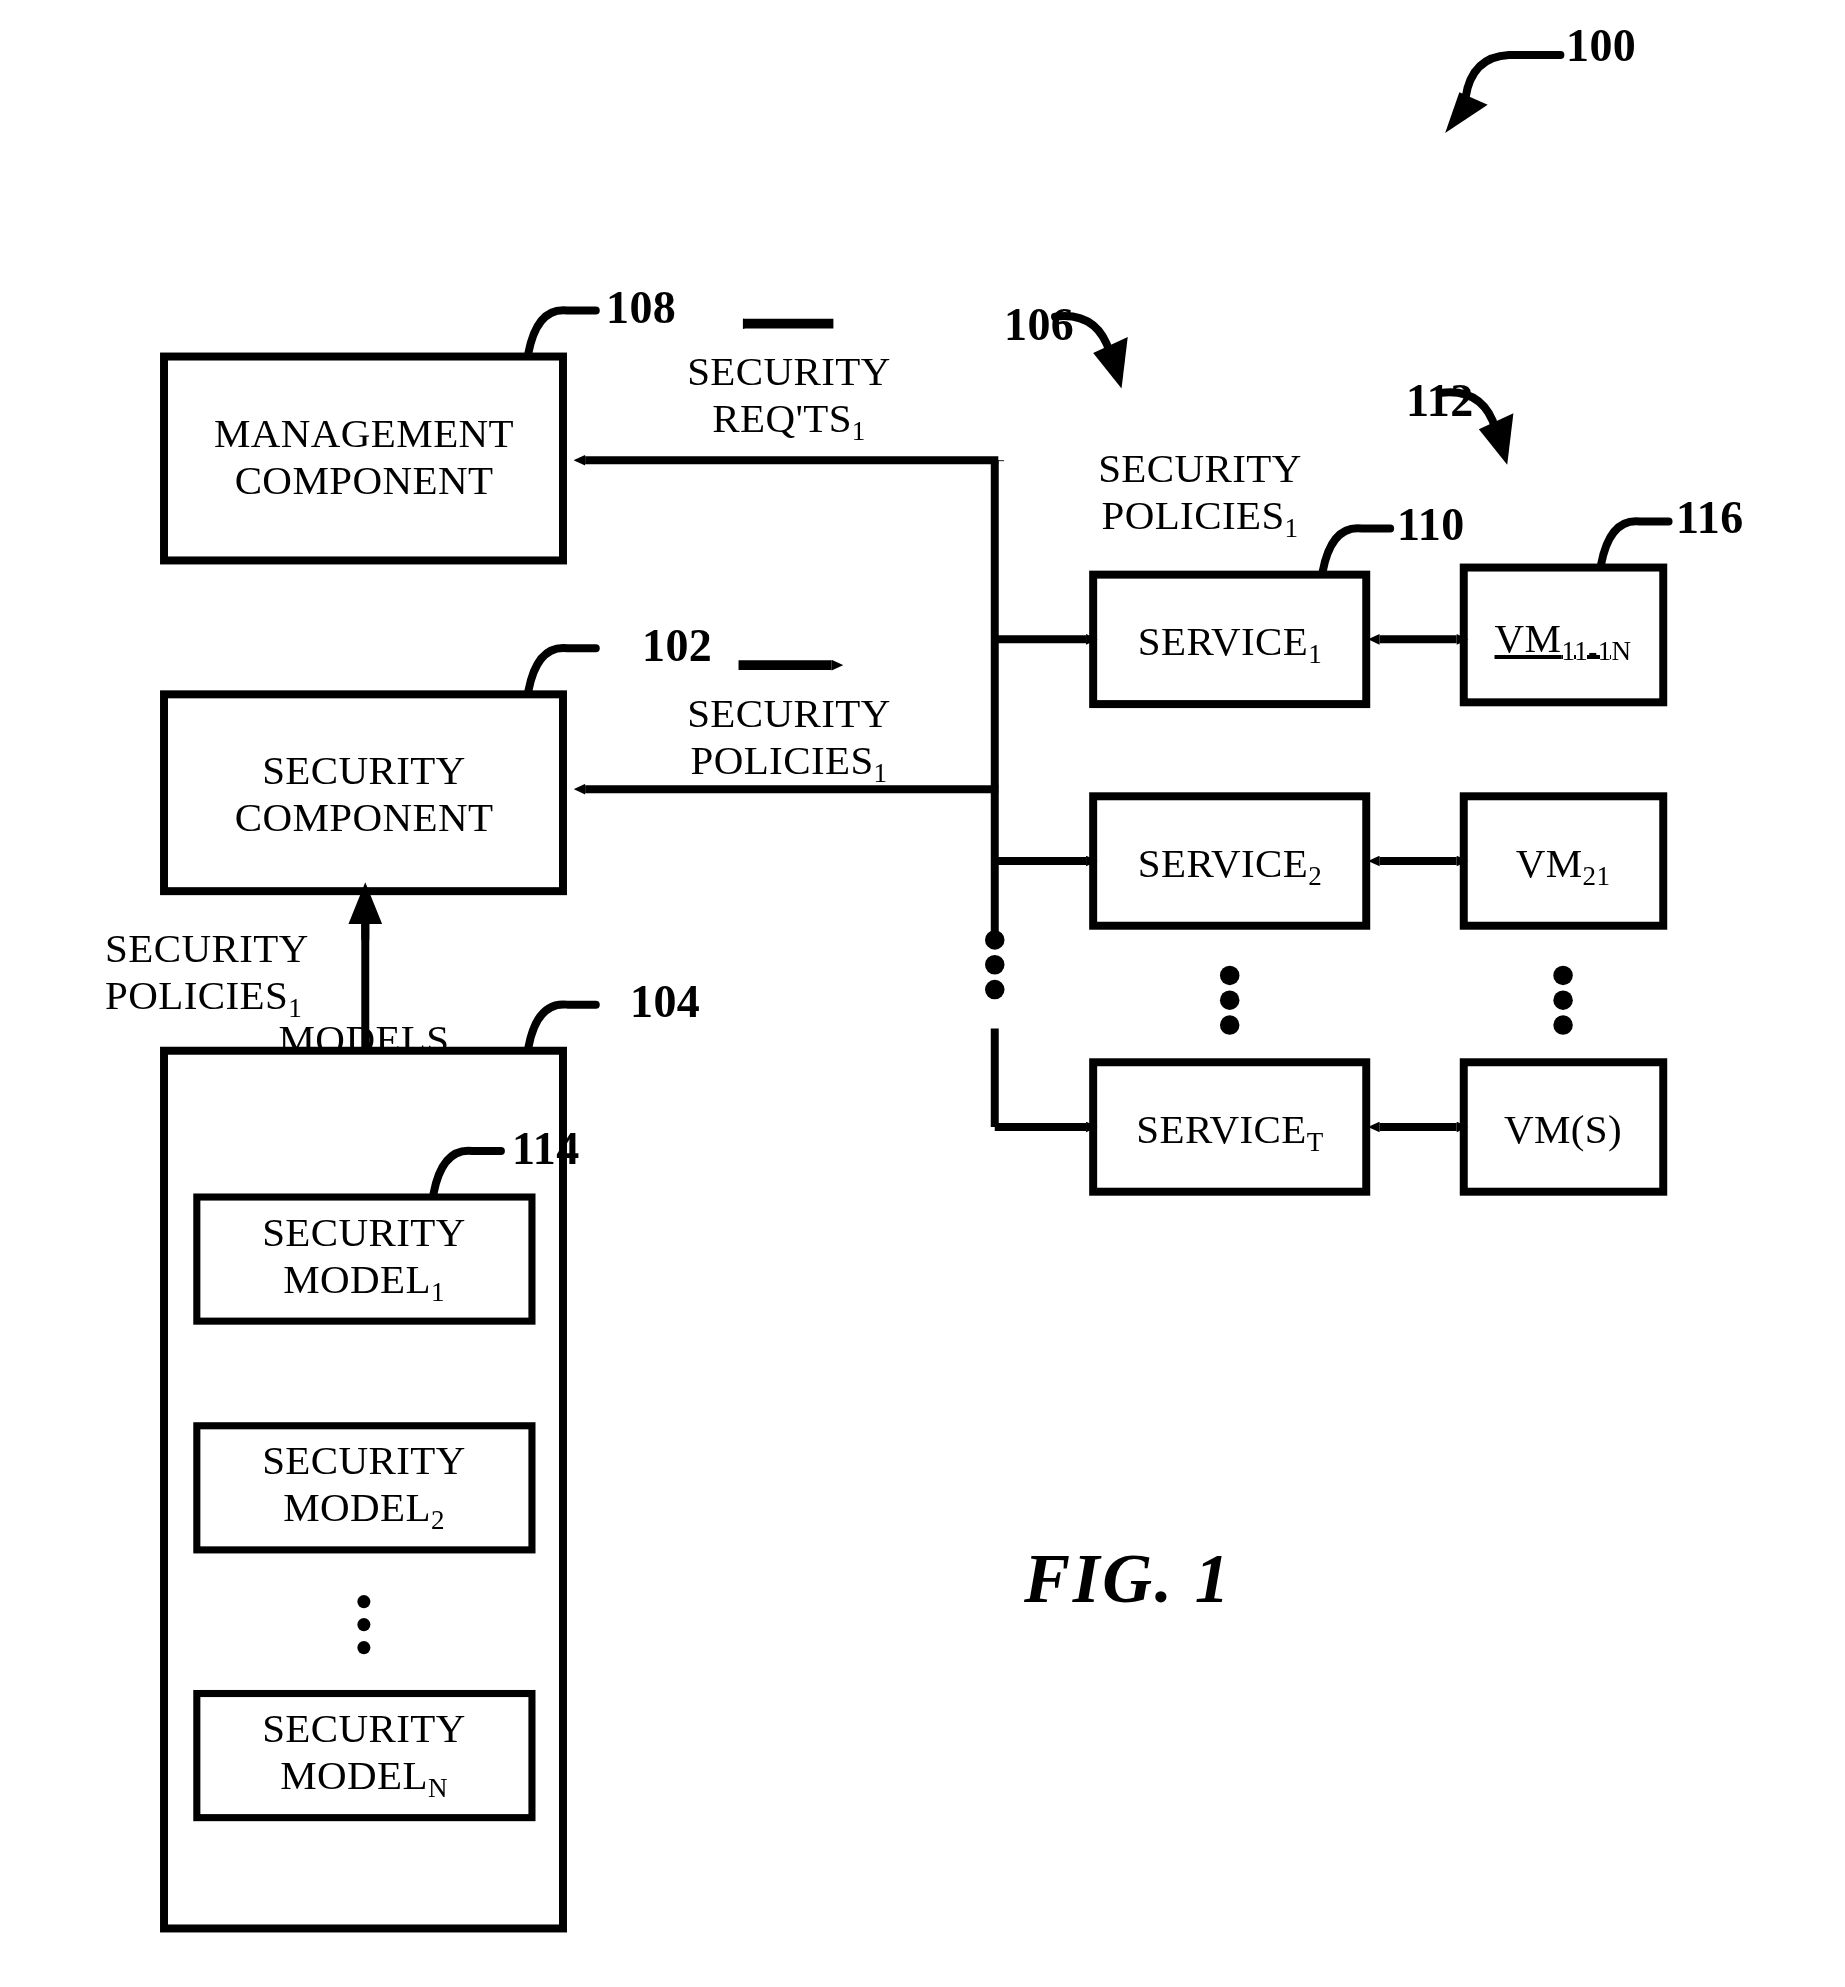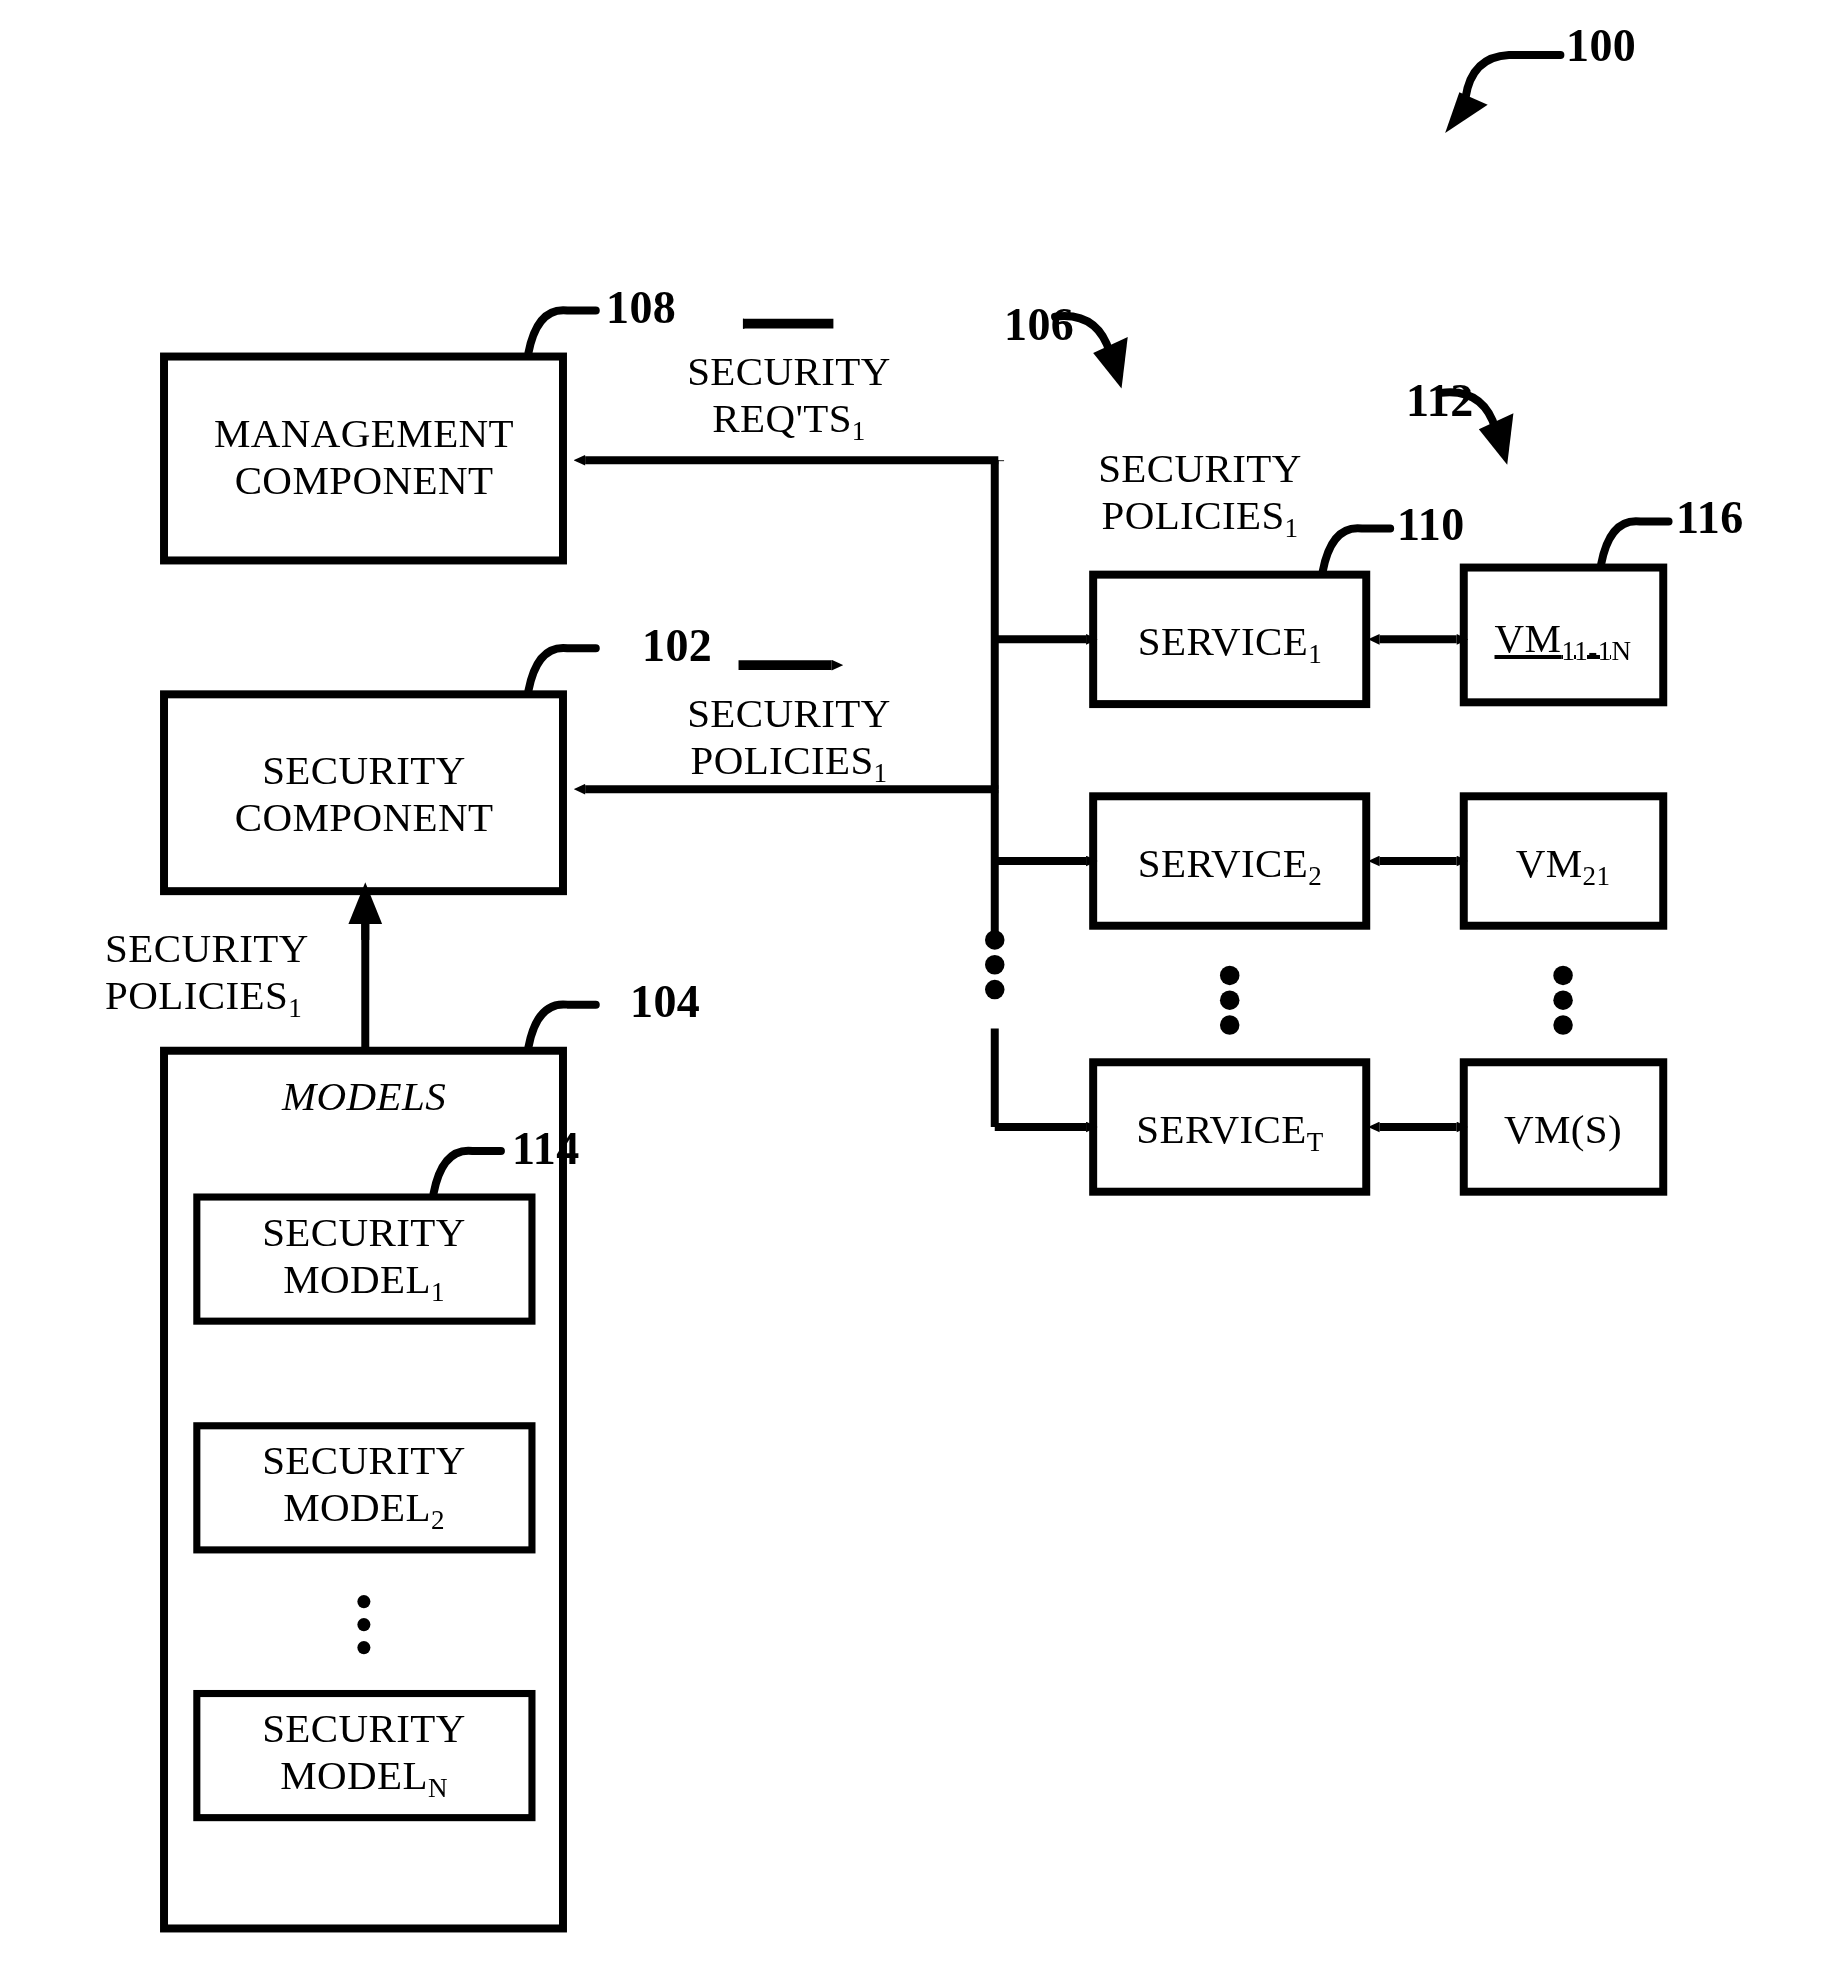--- a/index.html
+++ b/index.html
@@ -191,21 +191,21 @@
     <span>COMPONENT</span>
   </div>
   <div class="lbl reftag" style="left:606px; top:282px;">108</div>
 
   <div class="lbl boxtext ctr" style="left:364px; top:747px;">
     <span>SECURITY</span><br>
     <span>COMPONENT</span>
   </div>
   <div class="lbl reftag" style="left:606px; top:620px;margin-left:36px;">102</div>
 
-  <div class="lbl boxtext ctr" style="left:364px; top:1073px;font-style:italic;">MODELS</div>
+  <div class="lbl boxtext ctr" style="left:364px; top:1016px;">MODELS</div>
   <div class="lbl reftag" style="left:630px; top:976px;">104</div>
   <div class="lbl reftag" style="left:512px; top:1123px;">114</div>
 
   <div class="lbl boxtext ctr" style="left:364px; top:1209px;">
     <span>SECURITY</span><br>
     <span>MODEL</span><sub>1</sub>
   </div>
 
   <div class="lbl boxtext ctr" style="left:364px; top:1437px;">
     <span>SECURITY</span><br>
@@ -268,15 +268,16 @@
   </div>
 
   <div class="lbl boxtext ctr" style="left:1230px; top:1106px;">
     <span>SERVICE</span><sub>T</sub>
   </div>
 
   <div class="lbl boxtext ctr" style="left:1563px; top:1106px;">
     <span>VM(S)</span>
   </div>
 
+  <div class="lbl figcaption" style="left:1024px; top:1540px;">FIG. 1</div>
 
 </div>
 
 
 </body></html>

